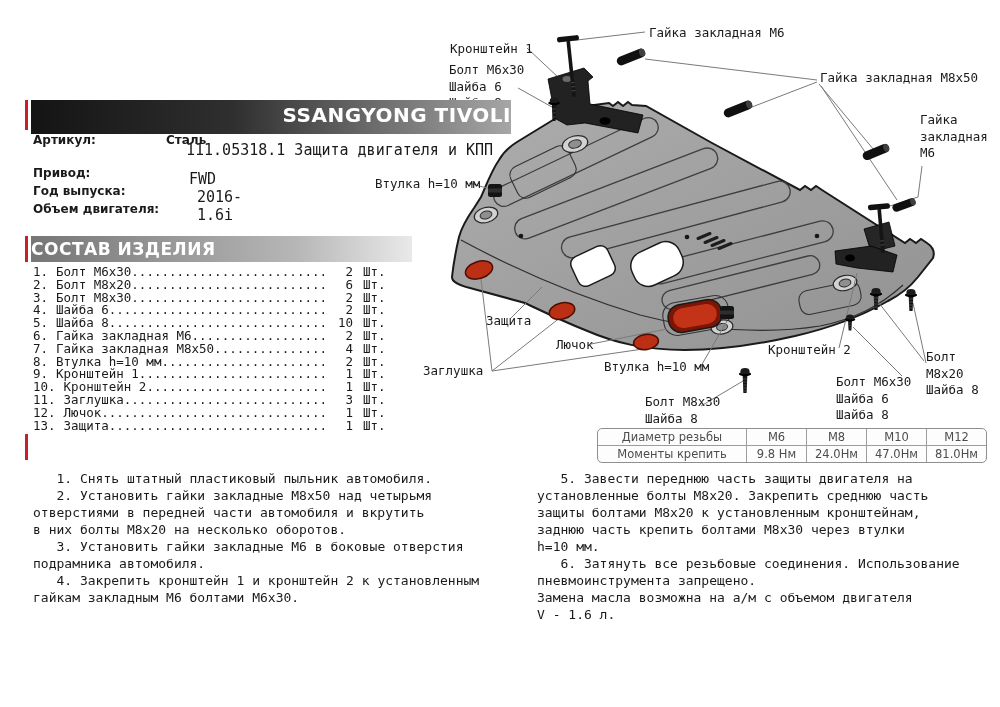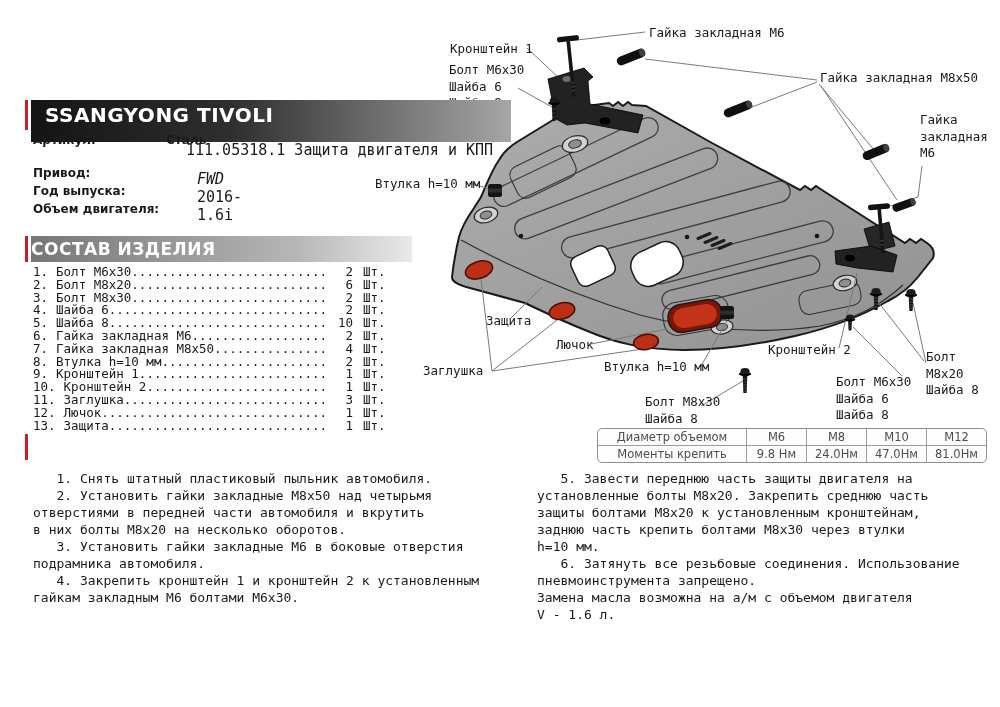--- a/index.html
+++ b/index.html
@@ -274,31 +274,31 @@
   <div class="dlabel" style="left:645px;top:394px;">Болт М8х30
 Шайба 8</div>
   <div class="dlabel" style="left:768px;top:342px;">Кронштейн 2</div>
   <div class="dlabel" style="left:836px;top:374px;">Болт М6х30
 Шайба 6
 Шайба 8</div>
   <div class="dlabel" style="left:926px;top:349px;">Болт М8х20
 Шайба 8</div>
 
   <div class="stripe" style="left:25px;top:100px;height:30px;"></div>
-  <div class="bar title abs" style="left:31px;top:100px;width:466px;height:42px;">
+  <div class="bar title abs" style="left:31px;top:100px;width:466px;height:34px;text-align:right;">
     <span>SSANGYONG TIVOLI</span>
   </div>
 
   <span class="blabel abs" style="left:33px;top:133px;">Артикул:</span>
   <span class="blabel abs" style="left:130px;top:133px;margin-left:36px;">Сталь</span>
   <span class="mono abs" style="left:186px;top:134px;">111.05318.1 Защита двигателя и КПП</span>
 
   <div class="abs" style="left:33px;top:162px;width:300px;">
     <span class="blabel">Привод:</span>
-    <span class="mono abs" style="left:164px;top:1px;font-style:italic;">FWD</span>
+    <span class="mono abs" style="left:156px;top:1px;">FWD</span>
   </div>
   <div class="abs" style="left:33px;top:180px;width:300px;">
     <span class="blabel">Год выпуска:</span>
     <span class="mono abs" style="left:164px;top:1px;">2016-</span>
   </div>
   <div class="abs" style="left:33px;top:198px;width:300px;">
     <span class="blabel">Объем двигателя:</span>
     <span class="mono abs" style="left:164px;top:1px;">1.6i</span>
   </div>
 
@@ -415,21 +415,21 @@
 установленные болты М8х20. Закрепить среднюю часть
 защиты болтами М8х20 к установленным кронштейнам,
 заднюю часть крепить болтами М8х30 через втулки
 h=10 мм.
    6. Затянуть все резьбовые соединения. Использование
 пневмоинструмента запрещено.
 Замена масла возможна на а/м с объемом двигателя
 V - 1.6 л.</div>
 
   <div class="torque">
-    <div class="cell first">Диаметр объемом</div>
+    <div class="cell first">Диаметр резьбы</div>
     <div class="cell">М6</div>
     <div class="cell">М8</div>
     <div class="cell">М10</div>
     <div class="cell">М12</div>
     <div class="cell first r2">Моменты крепить</div>
     <div class="cell r2">9.8 Нм</div>
     <div class="cell r2">24.0Нм</div>
     <div class="cell r2">47.0Нм</div>
     <div class="cell r2">81.0Нм</div>
   </div>

